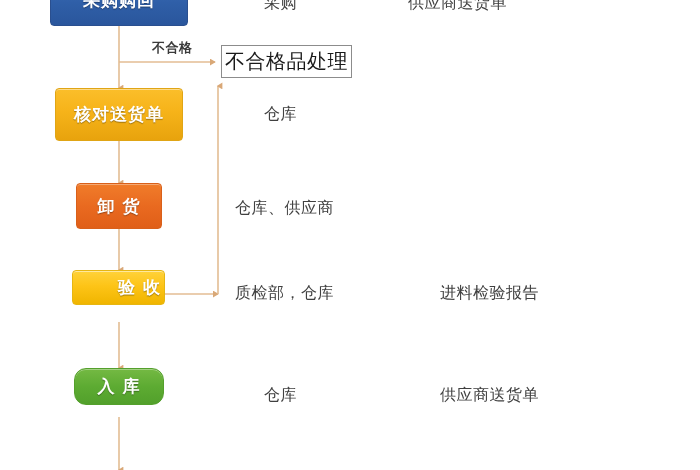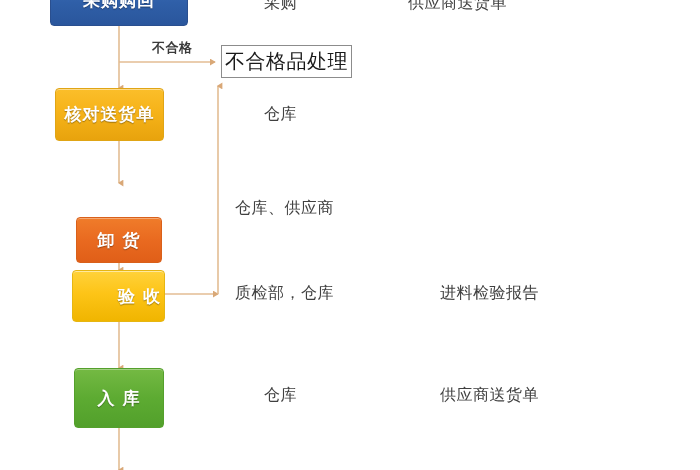--- a/index.html
+++ b/index.html
@@ -138,33 +138,33 @@
       <path d="M165,294 L218,294" marker-end="url(#arrow-right)"></path>
 
       <path d="M218,294 L218,86" marker-end="url(#arrow-up)"></path>
     </g>
   </svg>
 
   <div class="node node-blue" style="left:50px; top:-26px; width:138px; height:52px; font-size:17px;">
     <span>采购购回</span>
   </div>
 
-  <div class="node node-amber" style="left:55px; top:88px; width:109px; height:53px; font-size:17px;">
+  <div class="node node-amber" style="left:55px; top:88px; width:128px; height:53px; font-size:17px;">
     <span>核对送货单</span>
   </div>
 
-  <div class="node node-orange" style="left:76px; top:183px; width:86px; height:46px; font-size:17px;margin-top:34px;">
+  <div class="node node-orange" style="left:76px; top:183px; width:86px; height:46px; font-size:17px;">
     <span>卸 货</span>
   </div>
 
-  <div class="node node-gold" style="left:72px; top:270px; width:93px; height:52px; font-size:17px;padding-left:42px;">
+  <div class="node node-gold" style="left:72px; top:270px; width:93px; height:35px; font-size:17px;padding-left:42px;">
     <span>验  收</span>
   </div>
 
-  <div class="node node-green" style="left:74px; top:368px; width:90px; height:60px; font-size:17px;">
+  <div class="node node-green" style="left:74px; top:368px; width:90px; height:37px; font-size:17px;border-radius:12px;">
     <span>入   库</span>
   </div>
 
   <div class="node-plain" style="left:221px; top:45px; width:131px; height:33px;">
     <span>不合格品处理</span>
   </div>
 
   <div class="label label-edge" style="left:152px; top:39px;font-family:Liberation Mono, monospace;">
     <span>不合格</span>
   </div>

